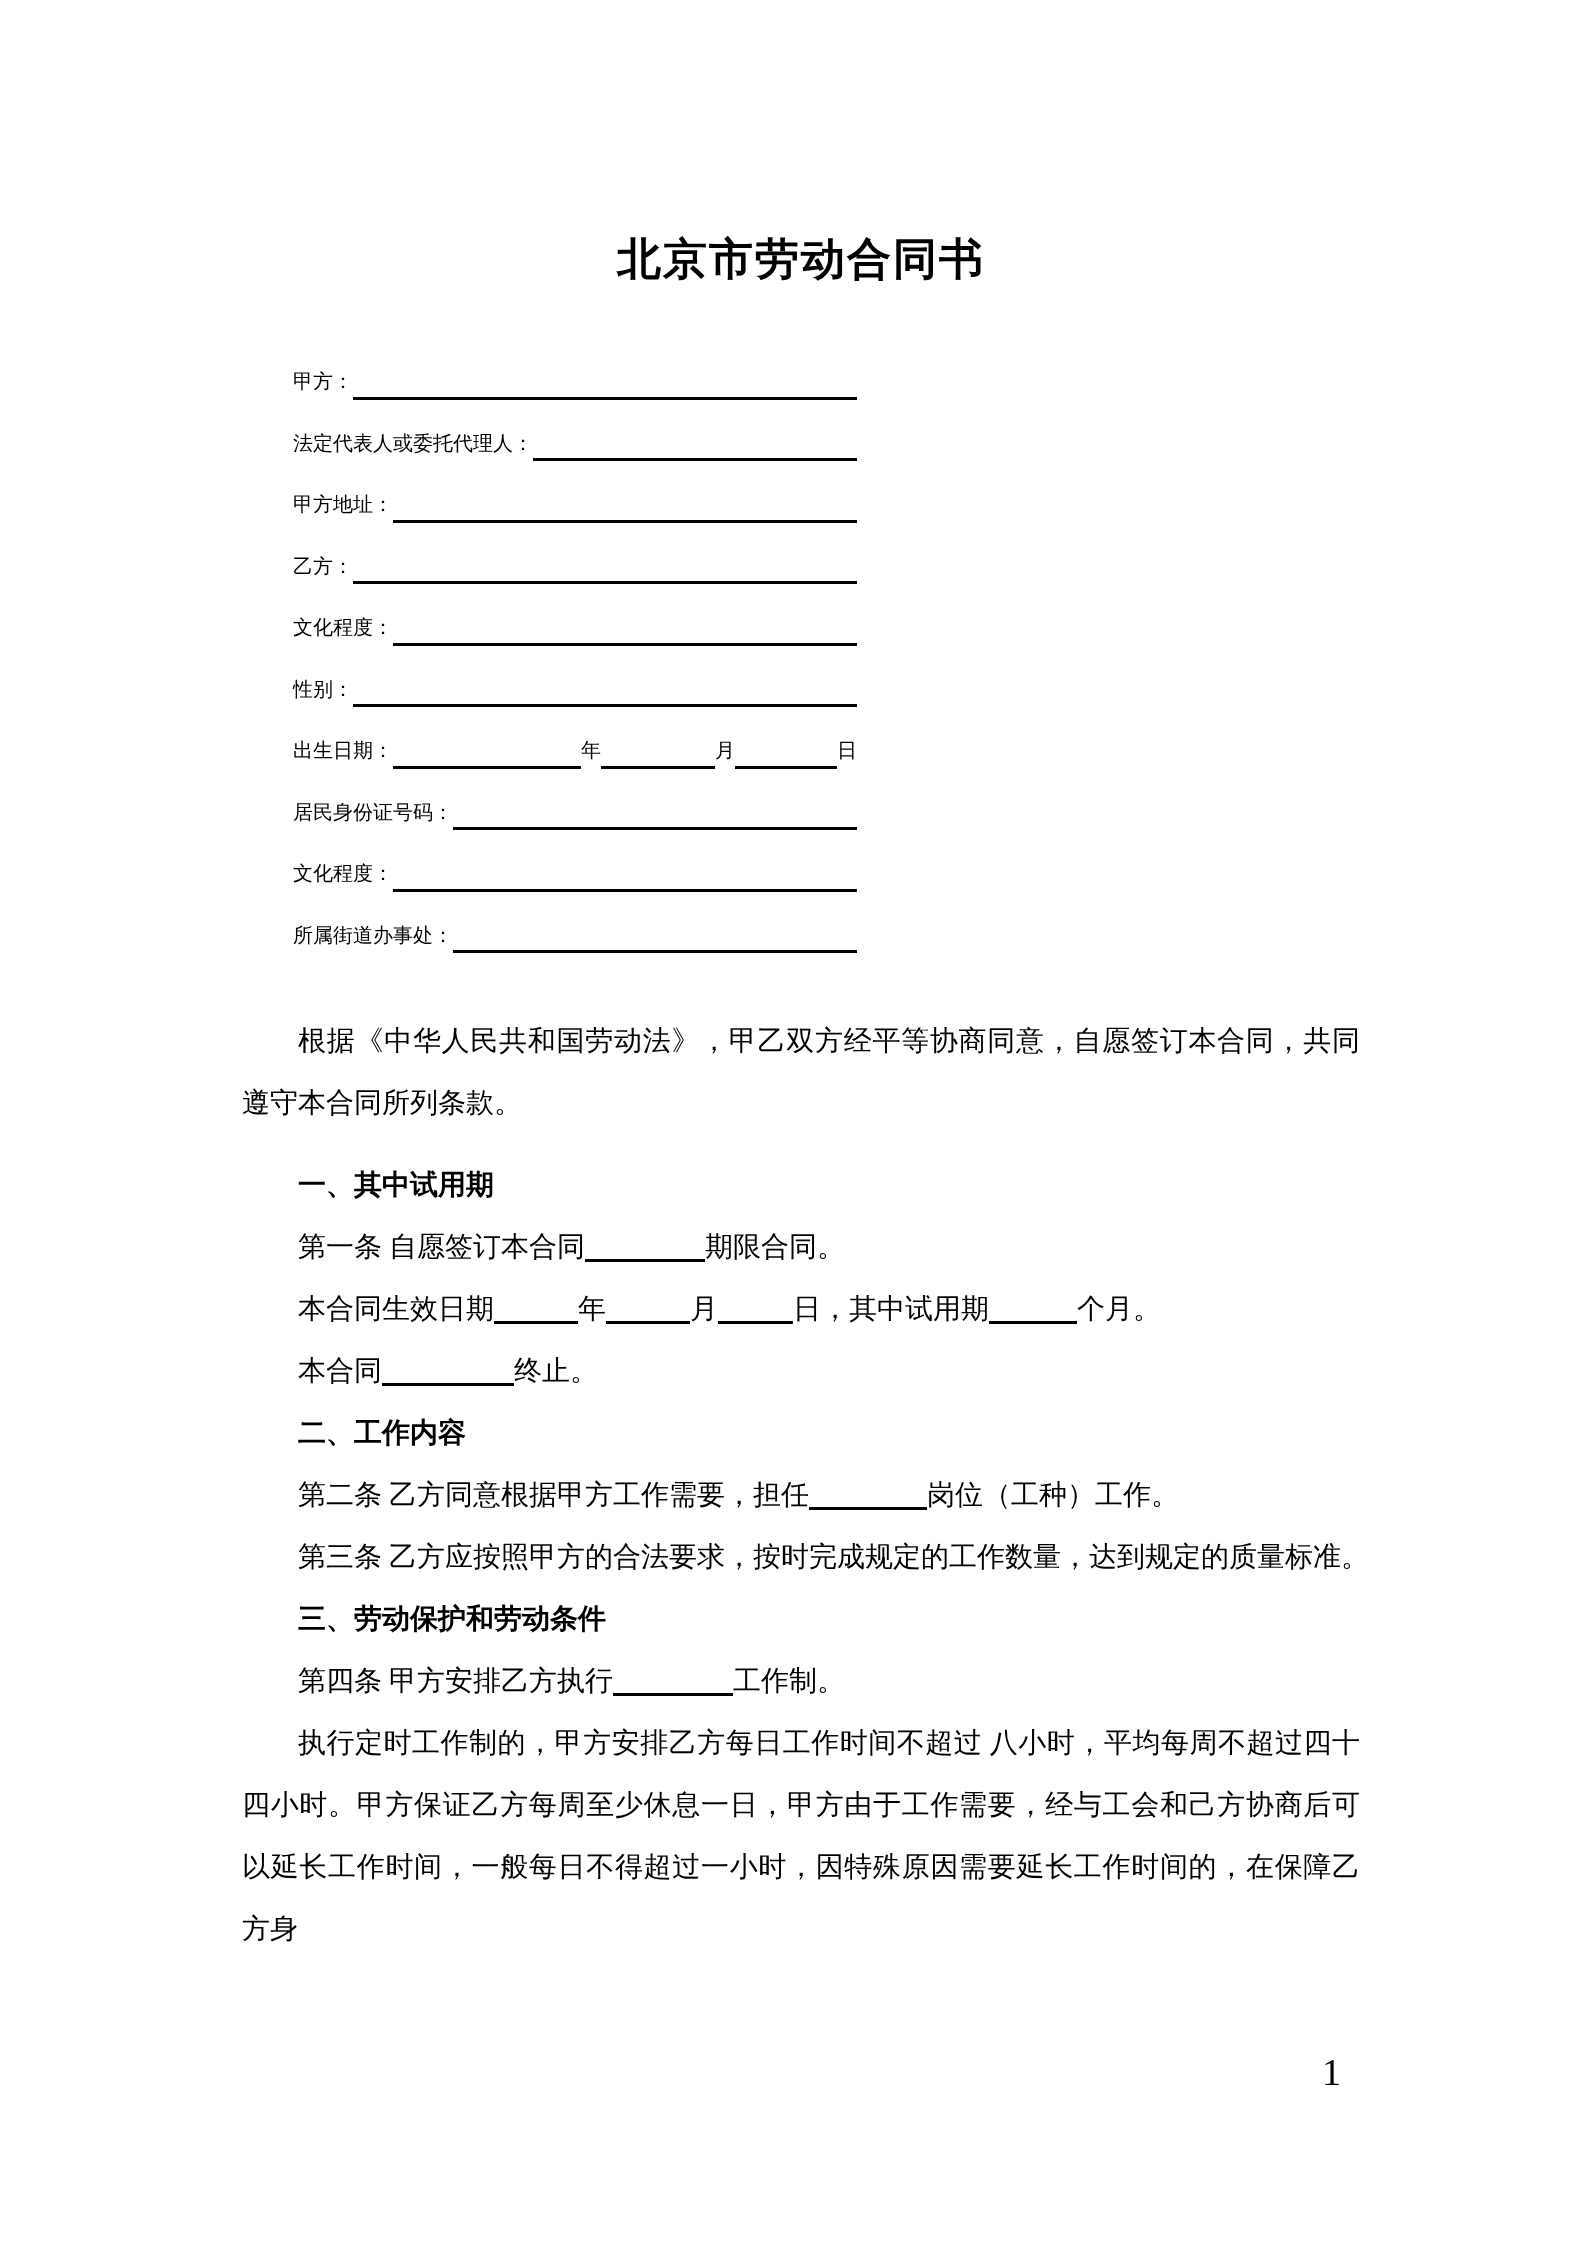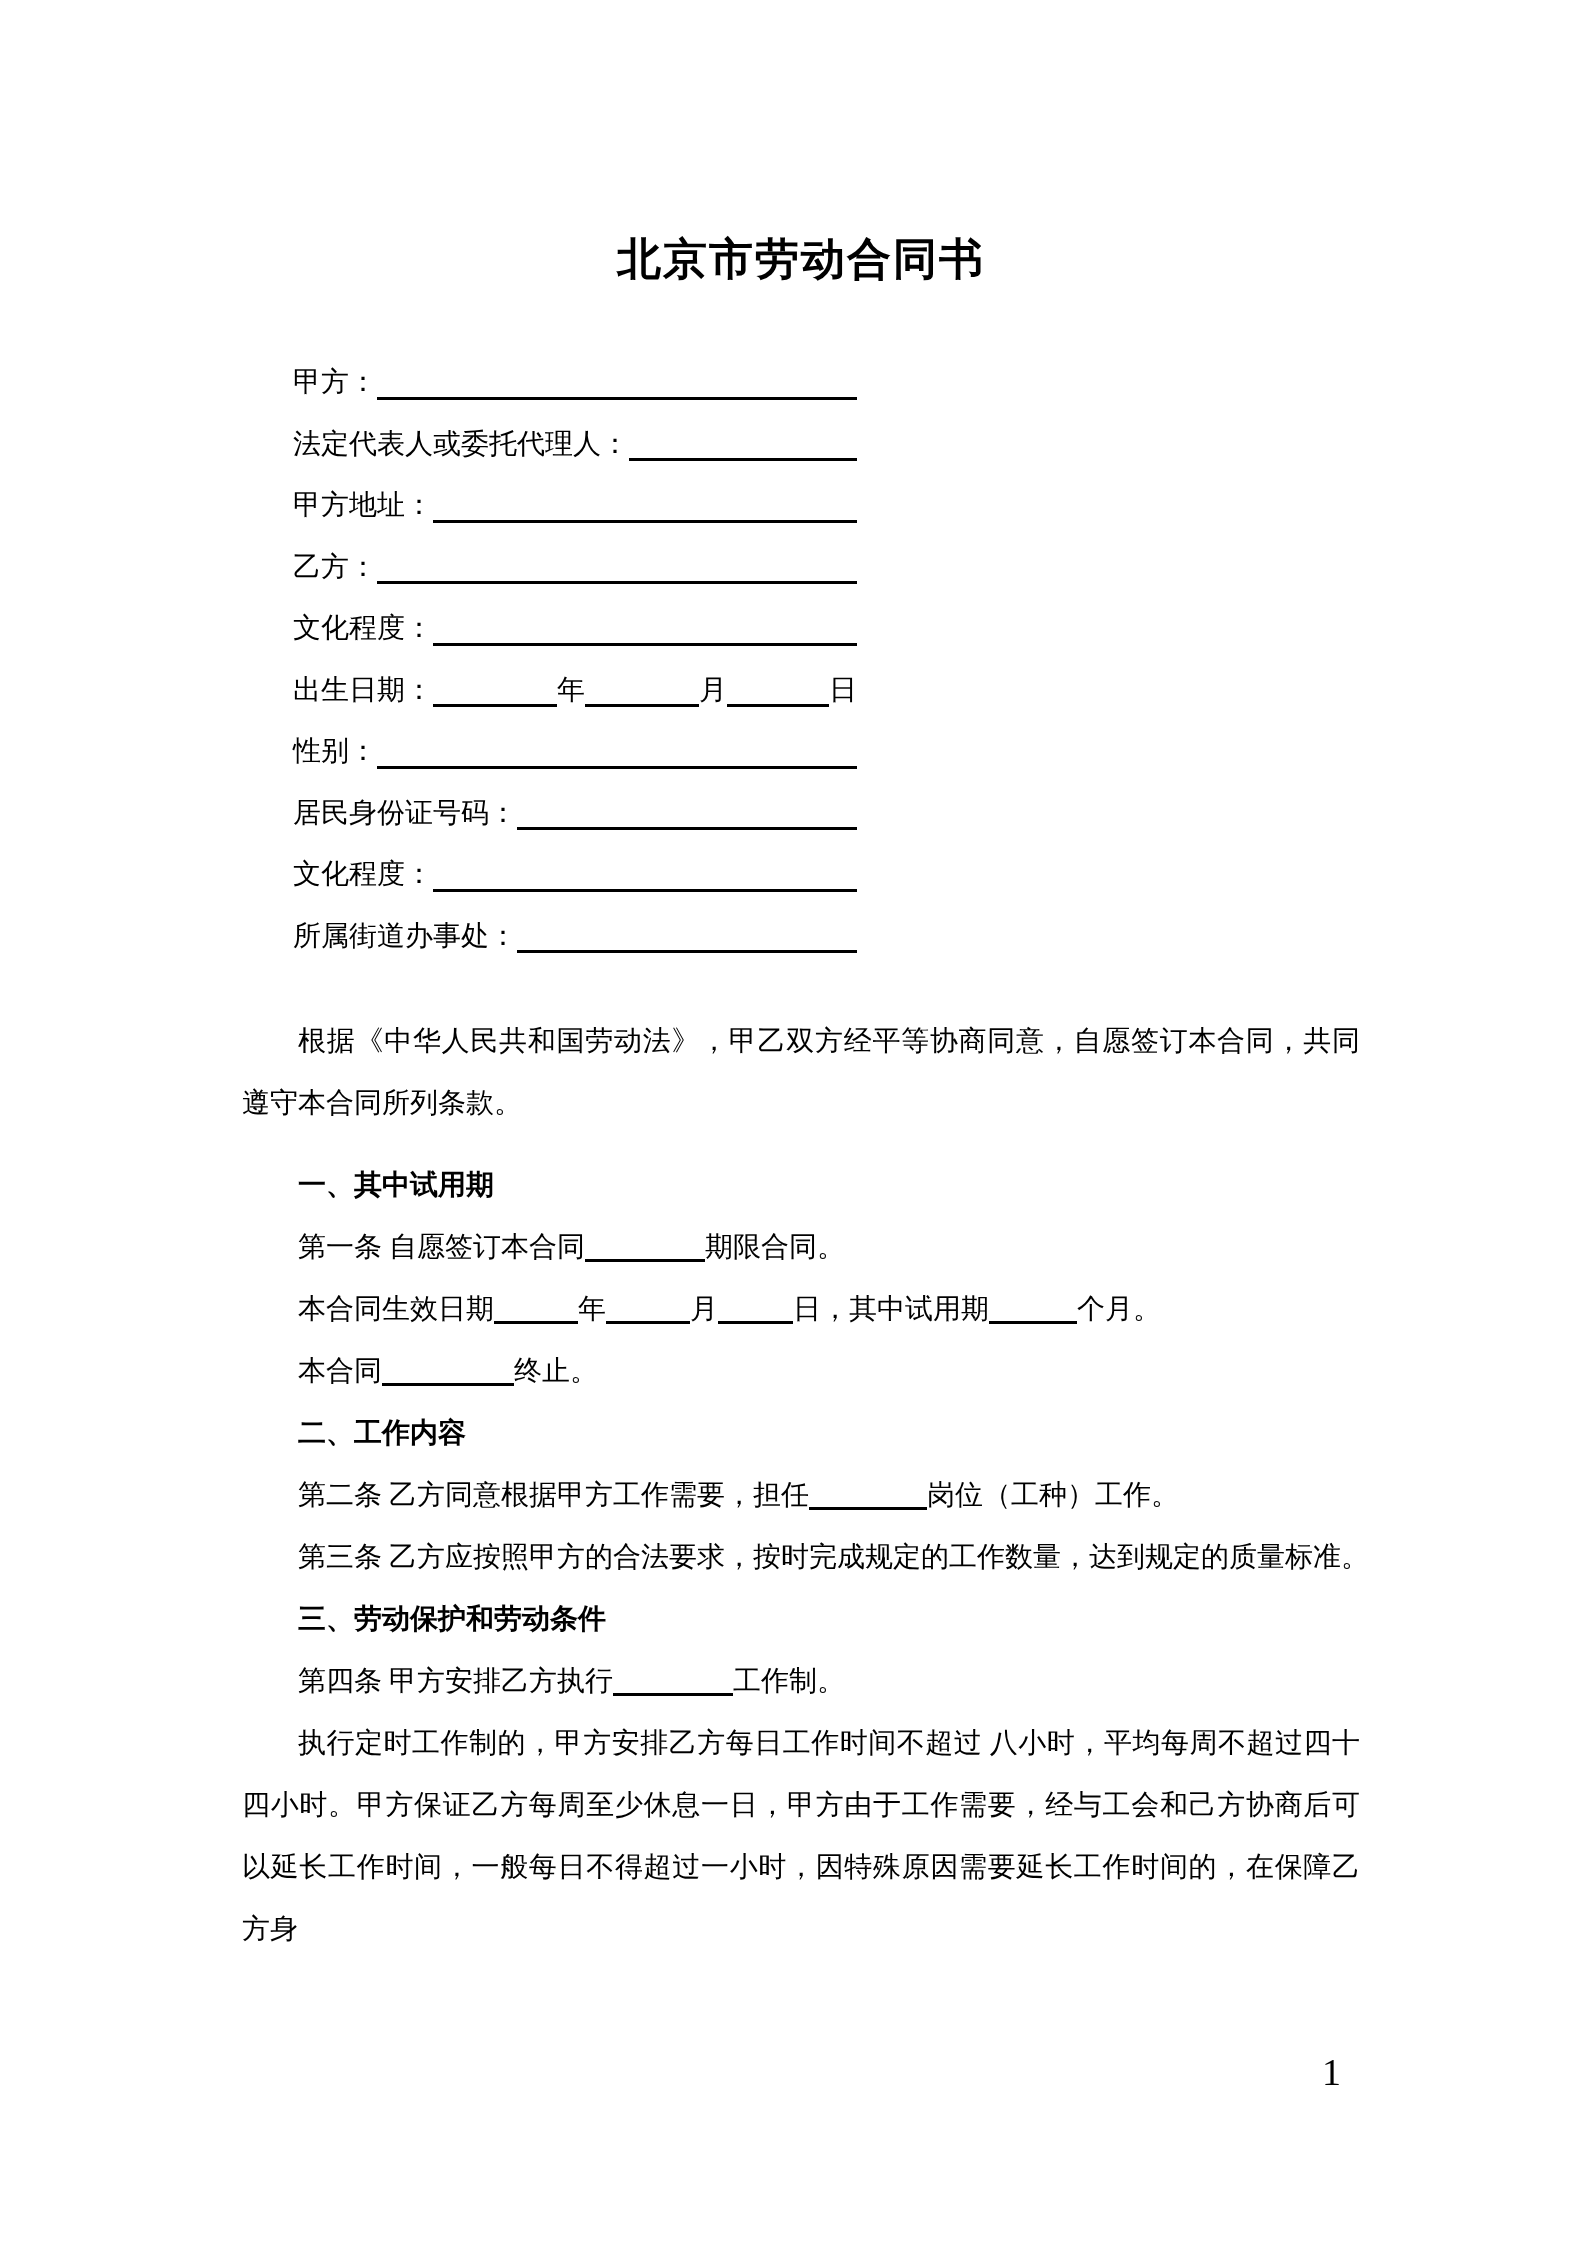--- a/index.html
+++ b/index.html
@@ -20,21 +20,21 @@
     text-align:center;
     font-size:44px; font-weight:bold; line-height:56px;
     letter-spacing:2px;
   }
   
   .fields {
     margin-top:63px; margin-left:51px; width:564px;
   }
   .frow {
     display:flex; align-items:flex-end;
-    height:61.5px; font-size:28px;
+    height:61.5px; font-size:20px;
   }
   .frow .lbl { white-space:nowrap; line-height:61.5px; }
   .frow .unit { white-space:nowrap; line-height:61.5px; }
   .blank {
     flex:1 1 auto;
     border-bottom:3px solid #000;
     align-self:flex-end; margin-bottom:13px;
     min-height:1px;
   }
   .blank.fx114 { flex:0 0 114px; }
@@ -89,31 +89,31 @@
       </div>
       <div class="frow">
         <span class="lbl">乙方：</span>
         <span class="blank"></span>
       </div>
       <div class="frow">
         <span class="lbl">文化程度：</span>
         <span class="blank"></span>
       </div>
       <div class="frow">
+        <span class="lbl">性别：</span>
+        <span class="blank"></span>
+      </div>
+      <div class="frow">
         <span class="lbl">出生日期：</span>
         <span class="blank"></span>
         <span class="unit">年</span>
         <span class="blank fx114"></span>
         <span class="unit">月</span>
         <span class="blank fx102"></span>
         <span class="unit">日</span>
-      </div>
-      <div class="frow">
-        <span class="lbl">性别：</span>
-        <span class="blank"></span>
       </div>
       <div class="frow">
         <span class="lbl">居民身份证号码：</span>
         <span class="blank"></span>
       </div>
       <div class="frow">
         <span class="lbl">文化程度：</span>
         <span class="blank"></span>
       </div>
       <div class="frow">

